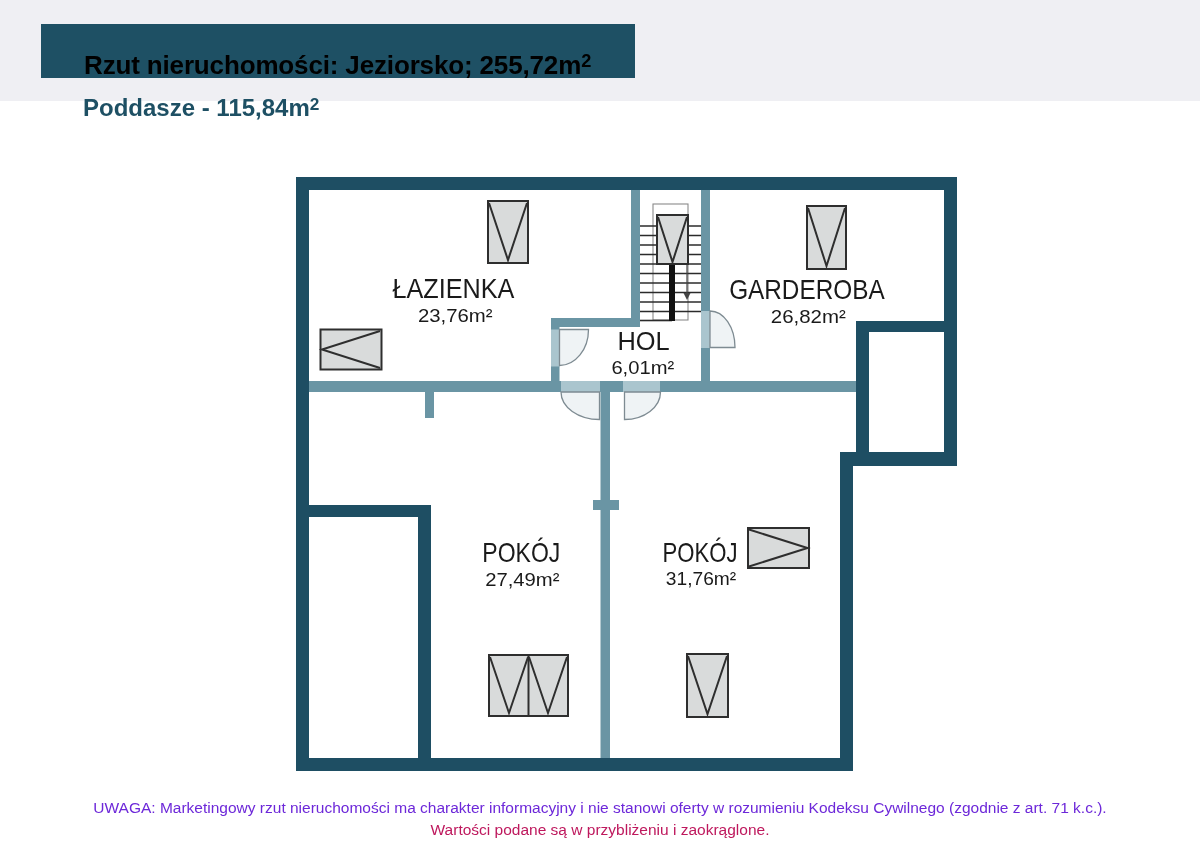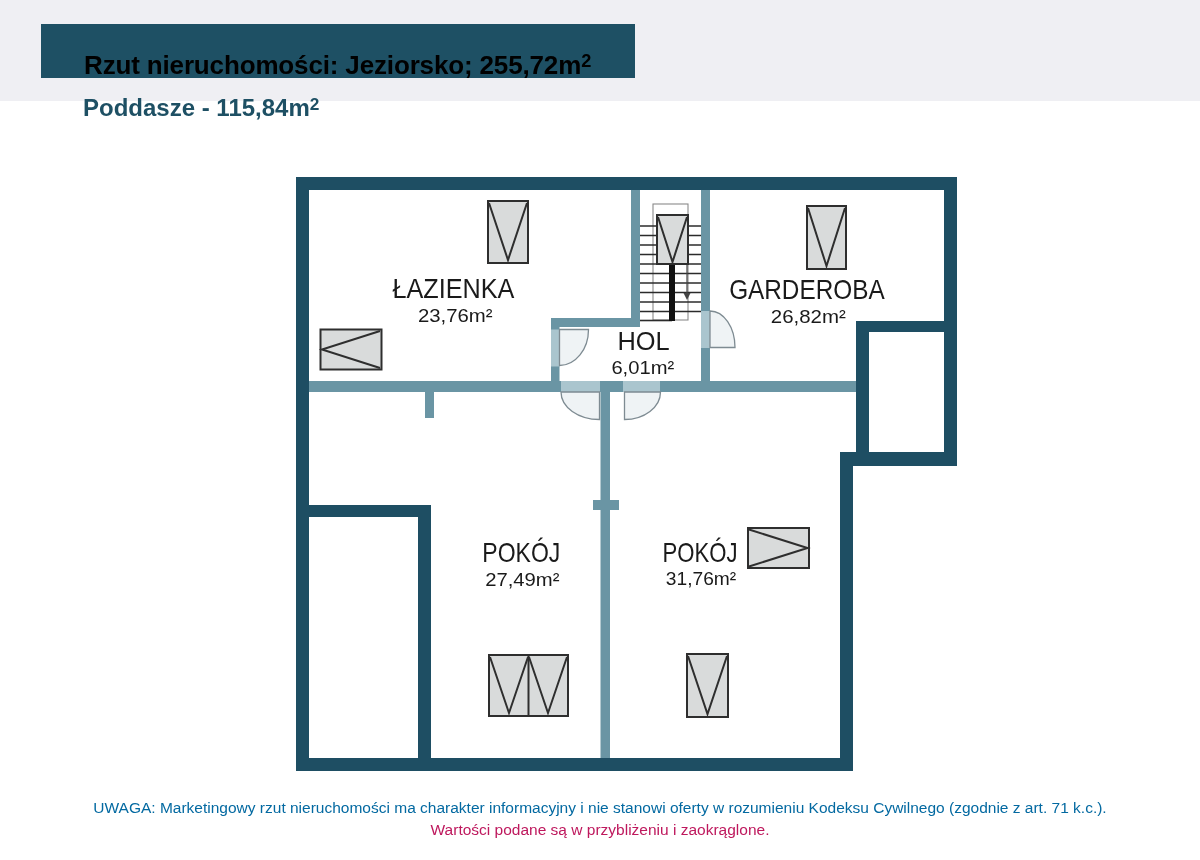--- a/index.html
+++ b/index.html
@@ -143,15 +143,15 @@
 
   <text x="521.3" y="562" font-size="28" fill="#1a1a1a" text-anchor="middle" textLength="78" lengthAdjust="spacingAndGlyphs">POKÓJ</text>
 
   <text x="522.3" y="585.5" font-size="19" fill="#1a1a1a" text-anchor="middle" textLength="74.3" lengthAdjust="spacingAndGlyphs">27,49m²</text>
 
   <text x="700" y="562" font-size="28" fill="#1a1a1a" text-anchor="middle" textLength="75" lengthAdjust="spacingAndGlyphs">POKÓJ</text>
 
   <text x="701" y="585" font-size="19" fill="#1a1a1a" text-anchor="middle" textLength="70.4" lengthAdjust="spacingAndGlyphs">31,76m²</text>
 </svg>
 
-<div class="abs" style="left:0;top:799px;width:1200px;text-align:center;color:#0369a1;font-size:15.5px;white-space:nowrap;">UWAGA: Marketingowy rzut nieruchomości ma charakter informacyjny i nie stanowi oferty w rozumieniu Kodeksu Cywilnego (zgodnie z art. 71 k.c.).</div>
+<div class="abs" style="left:0;top:799px;width:1200px;text-align:center;color:#6d28d9;font-size:15.5px;white-space:nowrap;">UWAGA: Marketingowy rzut nieruchomości ma charakter informacyjny i nie stanowi oferty w rozumieniu Kodeksu Cywilnego (zgodnie z art. 71 k.c.).</div>
 
 <div class="abs" style="left:0;top:821px;width:1200px;text-align:center;color:#be185d;font-size:15.5px;white-space:nowrap;">Wartości podane są w przybliżeniu i zaokrąglone.</div>
 
 </body></html>

